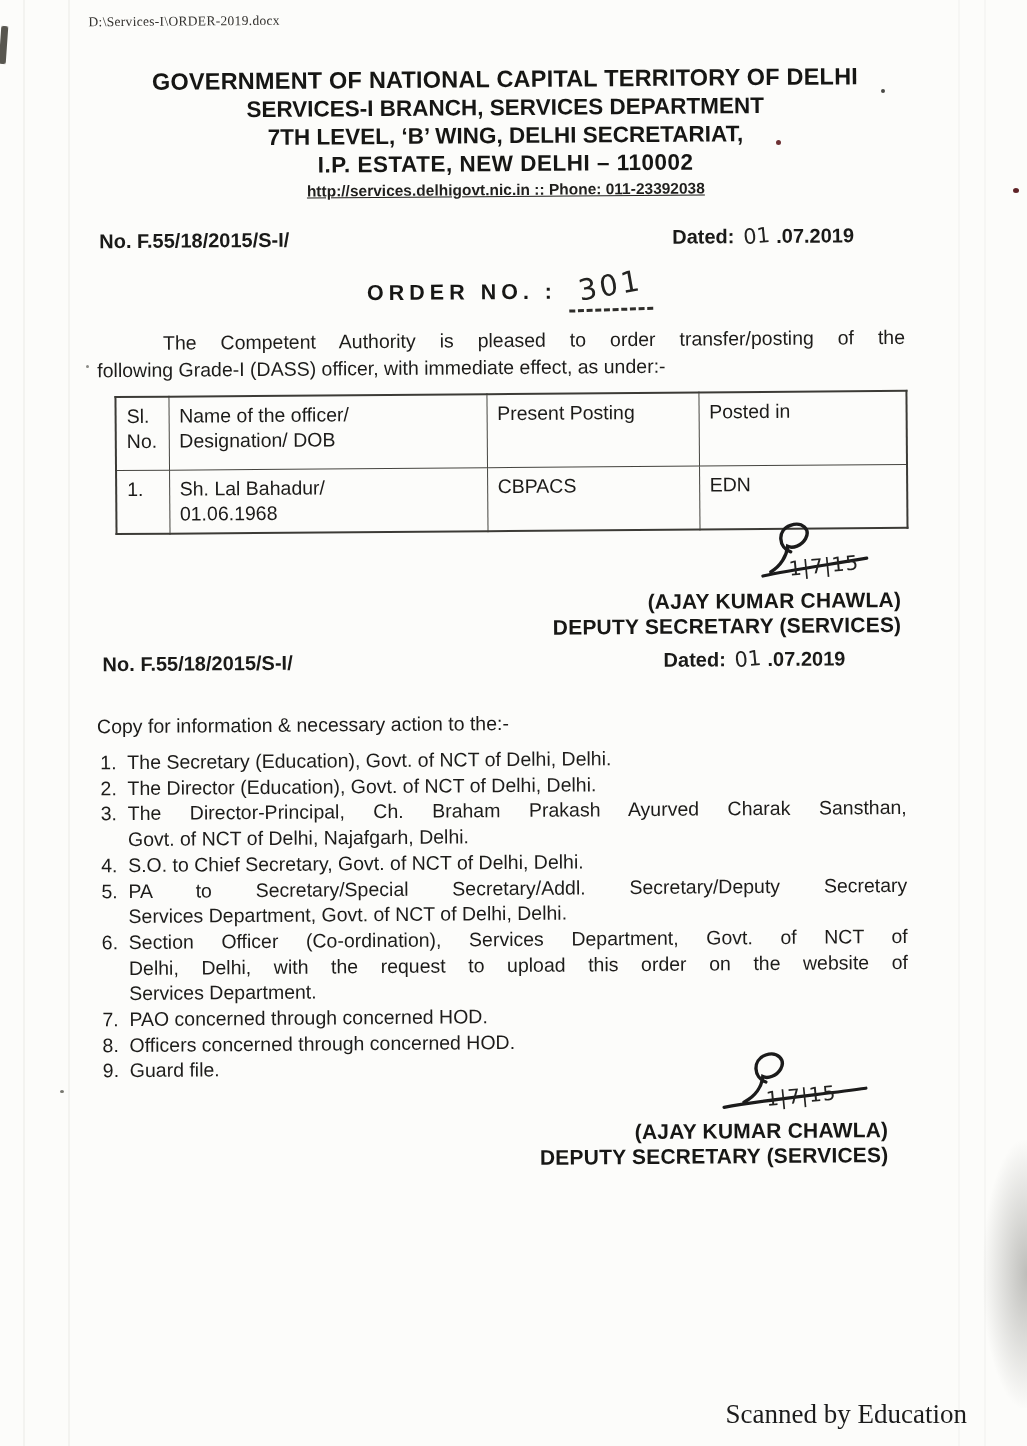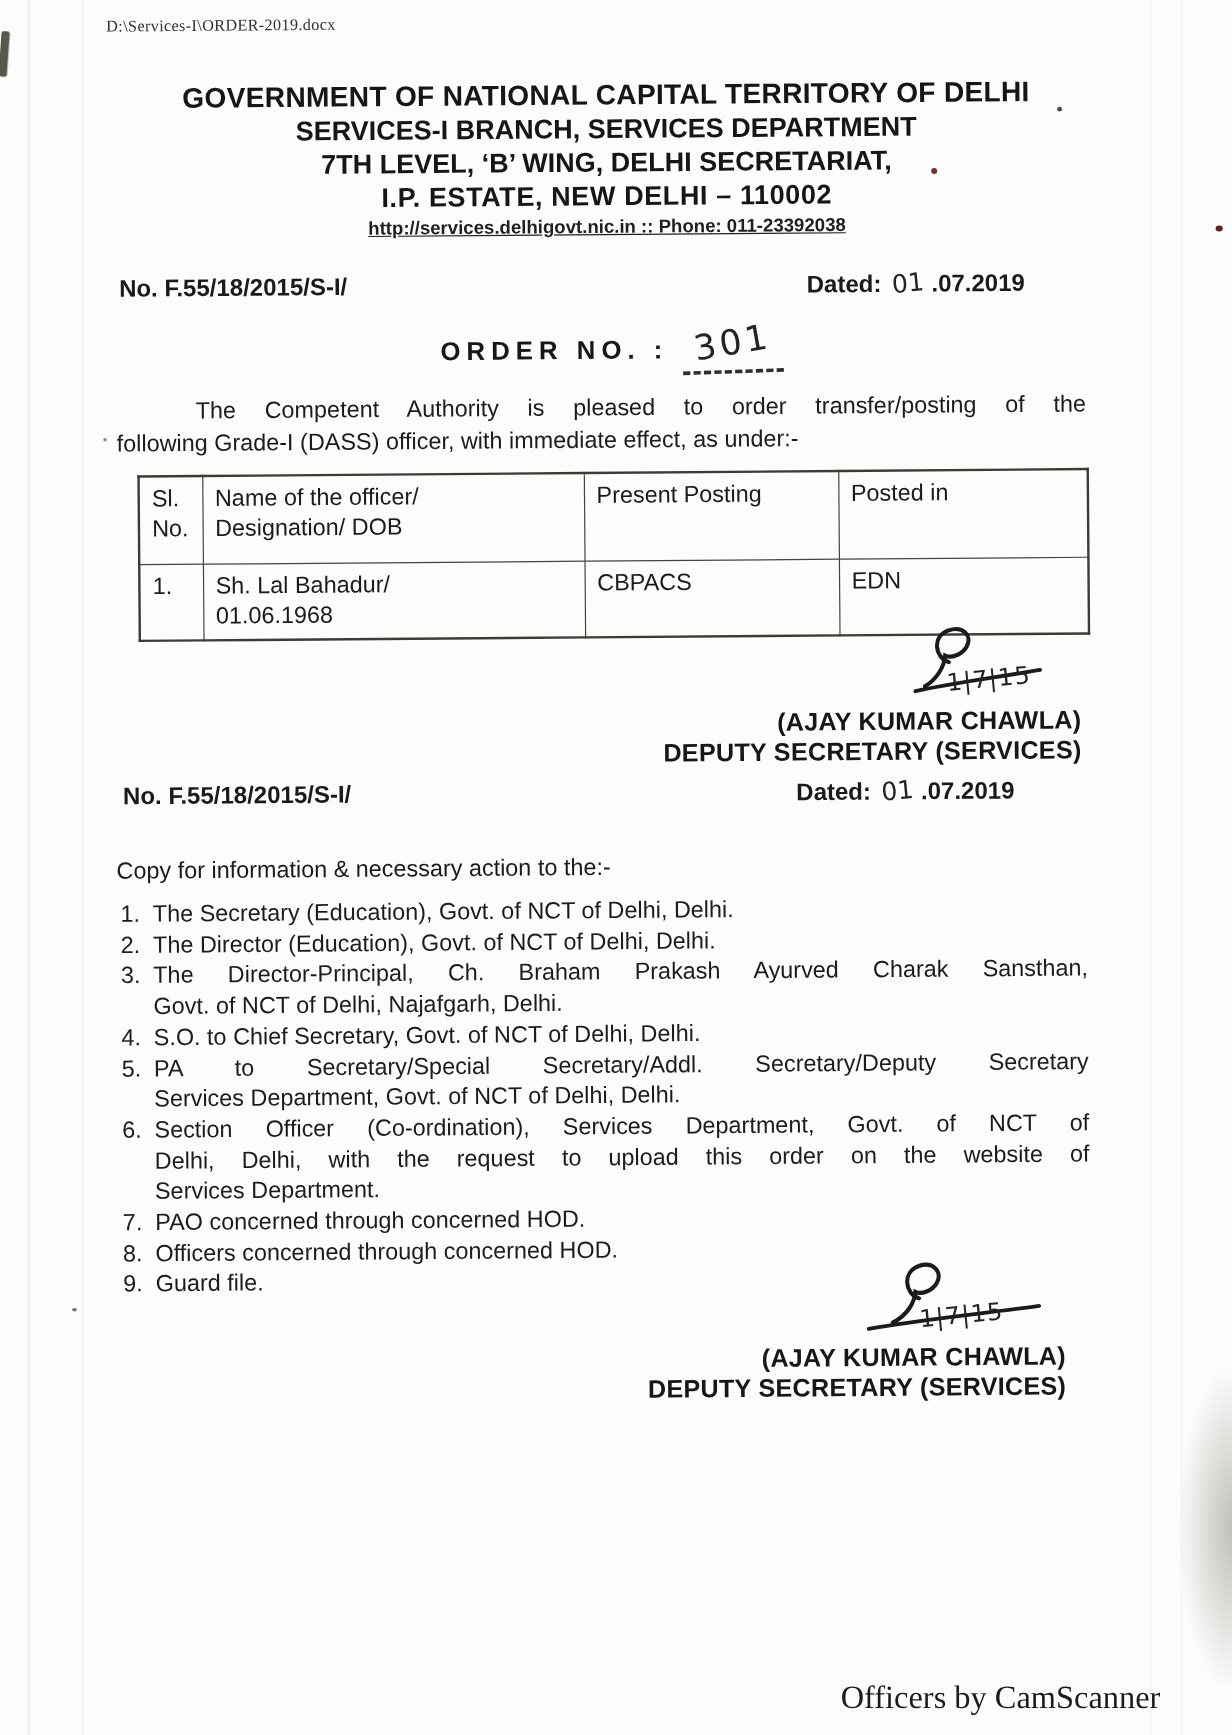--- a/index.html
+++ b/index.html
@@ -217,14 +217,14 @@
   <div class="scanline" style="left:68px;background:rgba(100,100,90,.06);"></div>
   <div class="scanline" style="left:958px;background:rgba(100,100,90,.04);"></div>
   <div class="scanline" style="left:984px;background:rgba(100,100,90,.04);"></div>
   <div class="speck" style="left:881px;top:89px;width:4px;height:4px;background:#4a4a46;"></div>
   <div class="speck" style="left:776px;top:140px;width:5px;height:5px;background:#6d3134;"></div>
   <div class="speck" style="left:1013px;top:188px;width:6px;height:5px;background:#5f2327;"></div>
   <div class="speck" style="left:86px;top:365px;width:3px;height:3px;background:#8a8a85;"></div>
   <div class="speck" style="left:60px;top:1090px;width:4px;height:3px;background:#77776f;"></div>
   <div class="shadow-right"></div>
 
-  <div class="credit">Officers by CamScanner</div>
+  <div class="credit">Scanned by Education</div>
 </div>
 
 </body></html>

